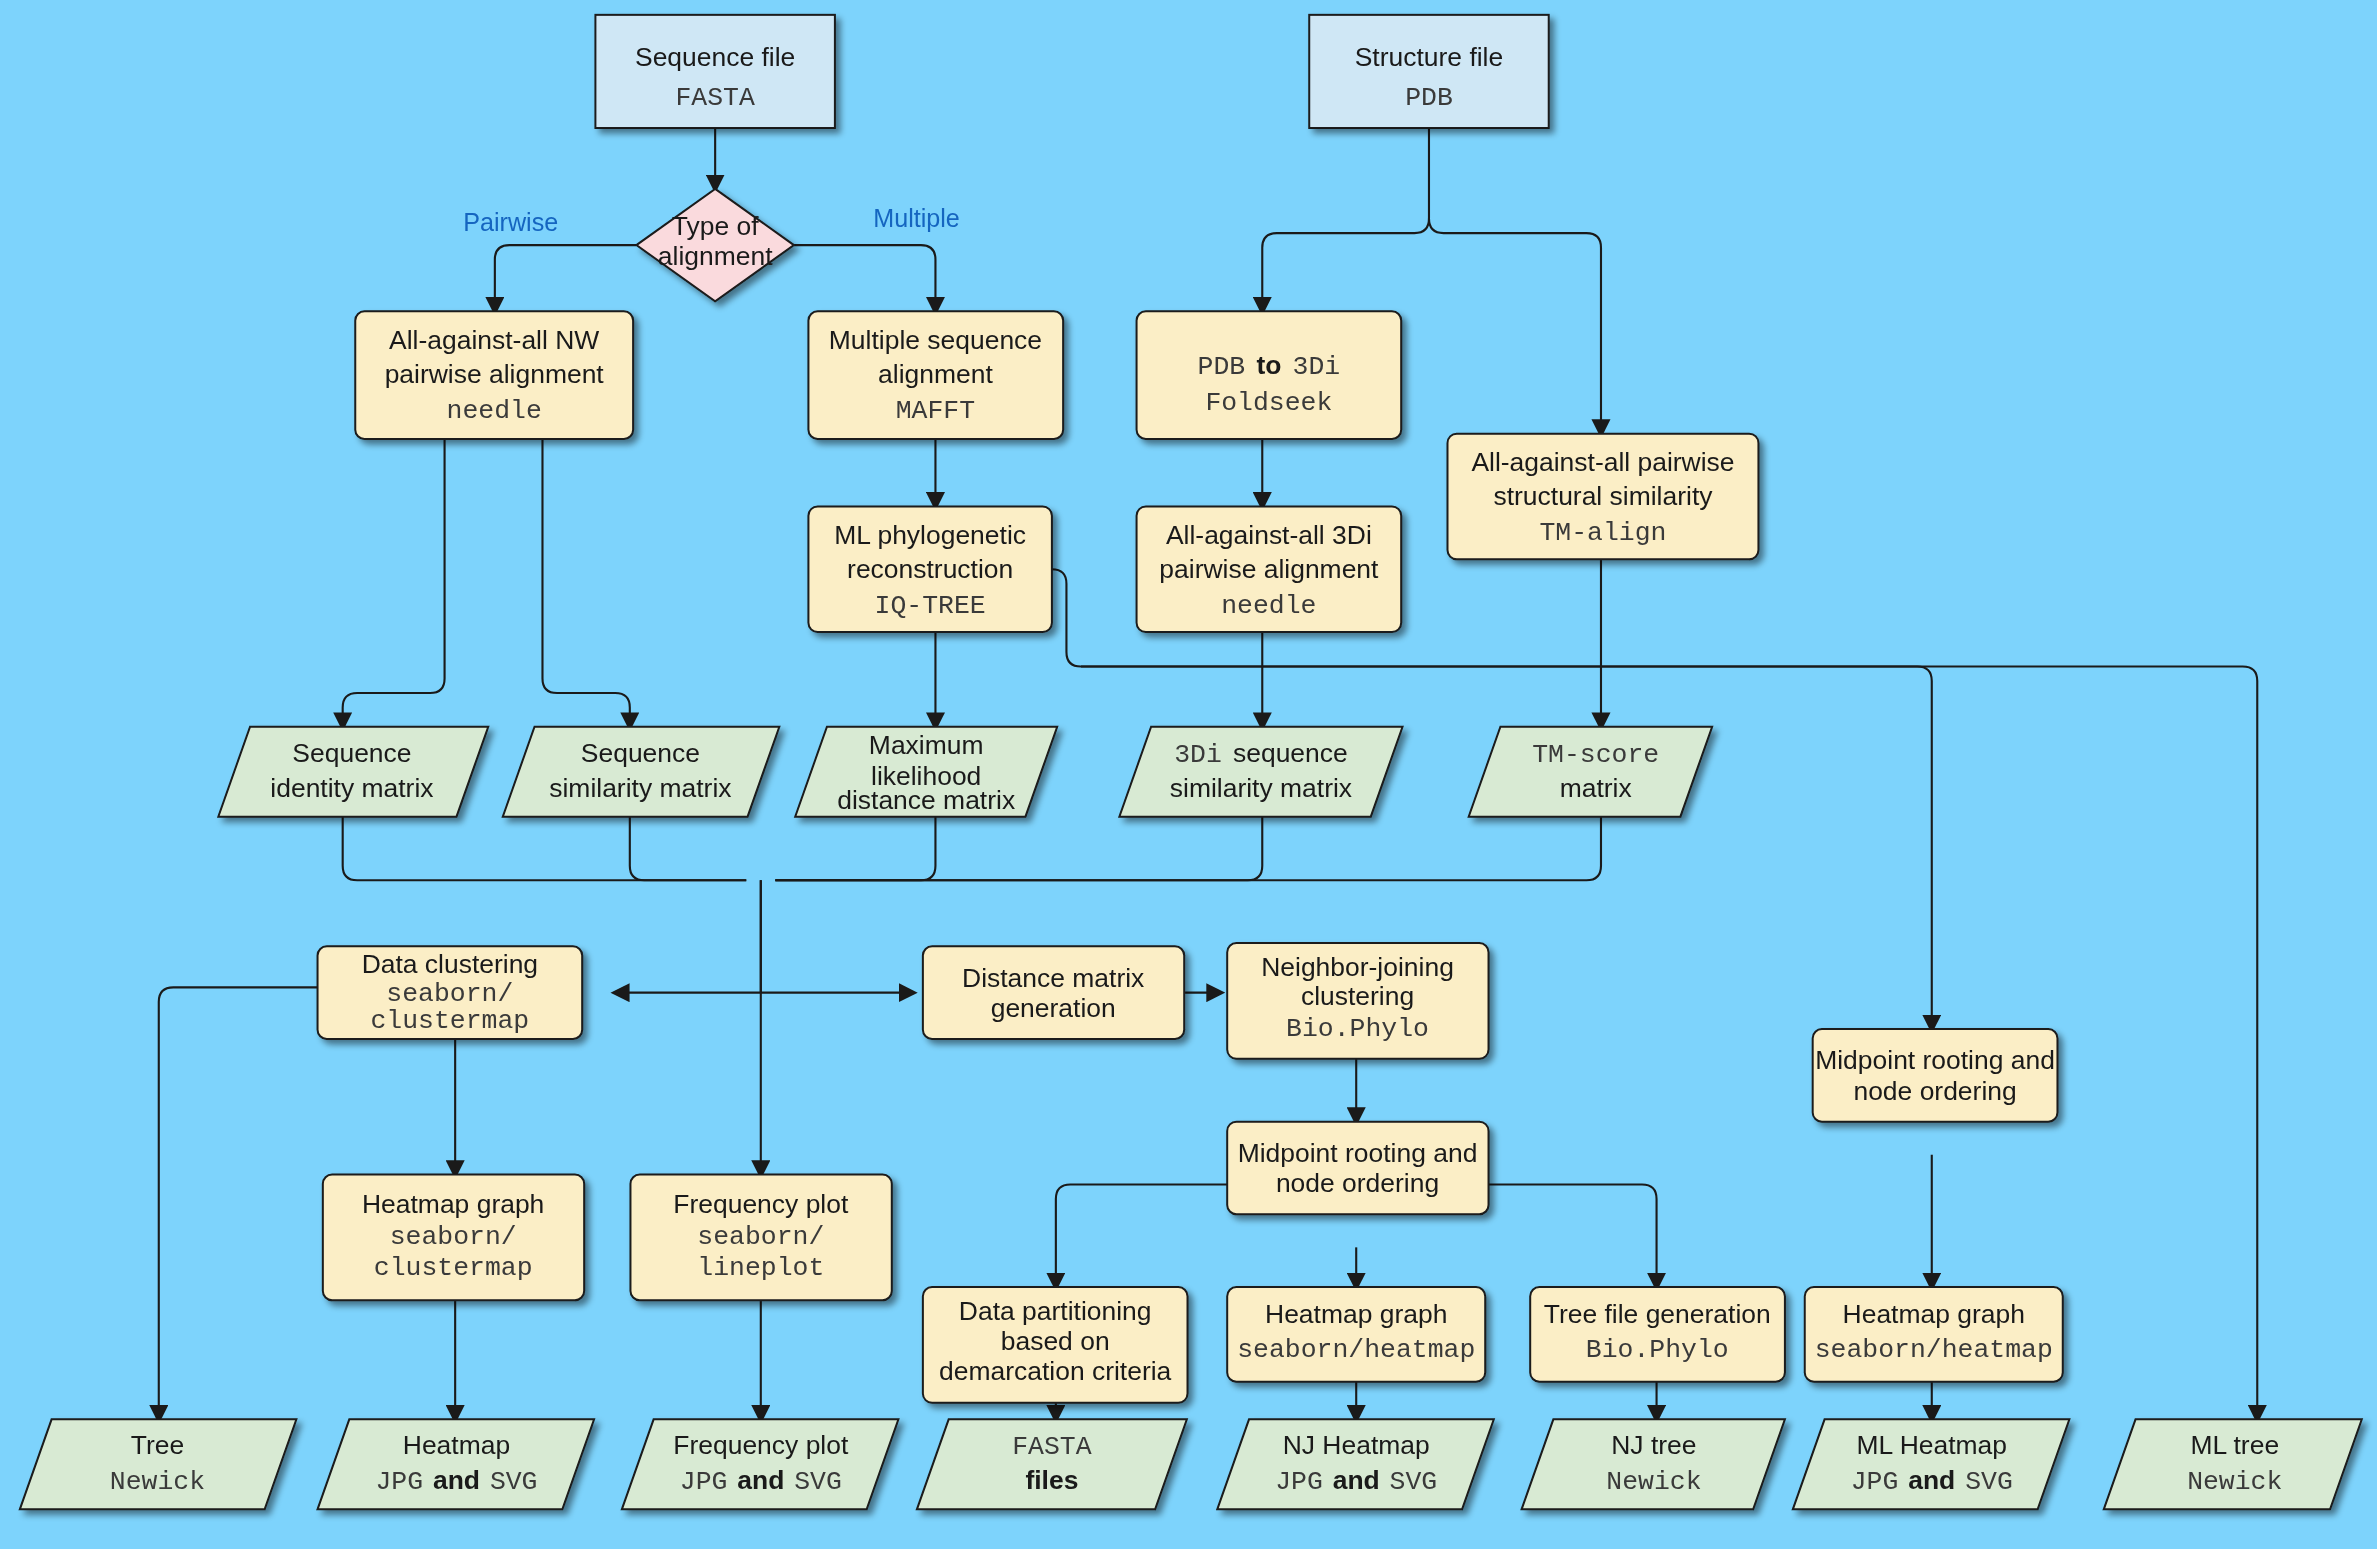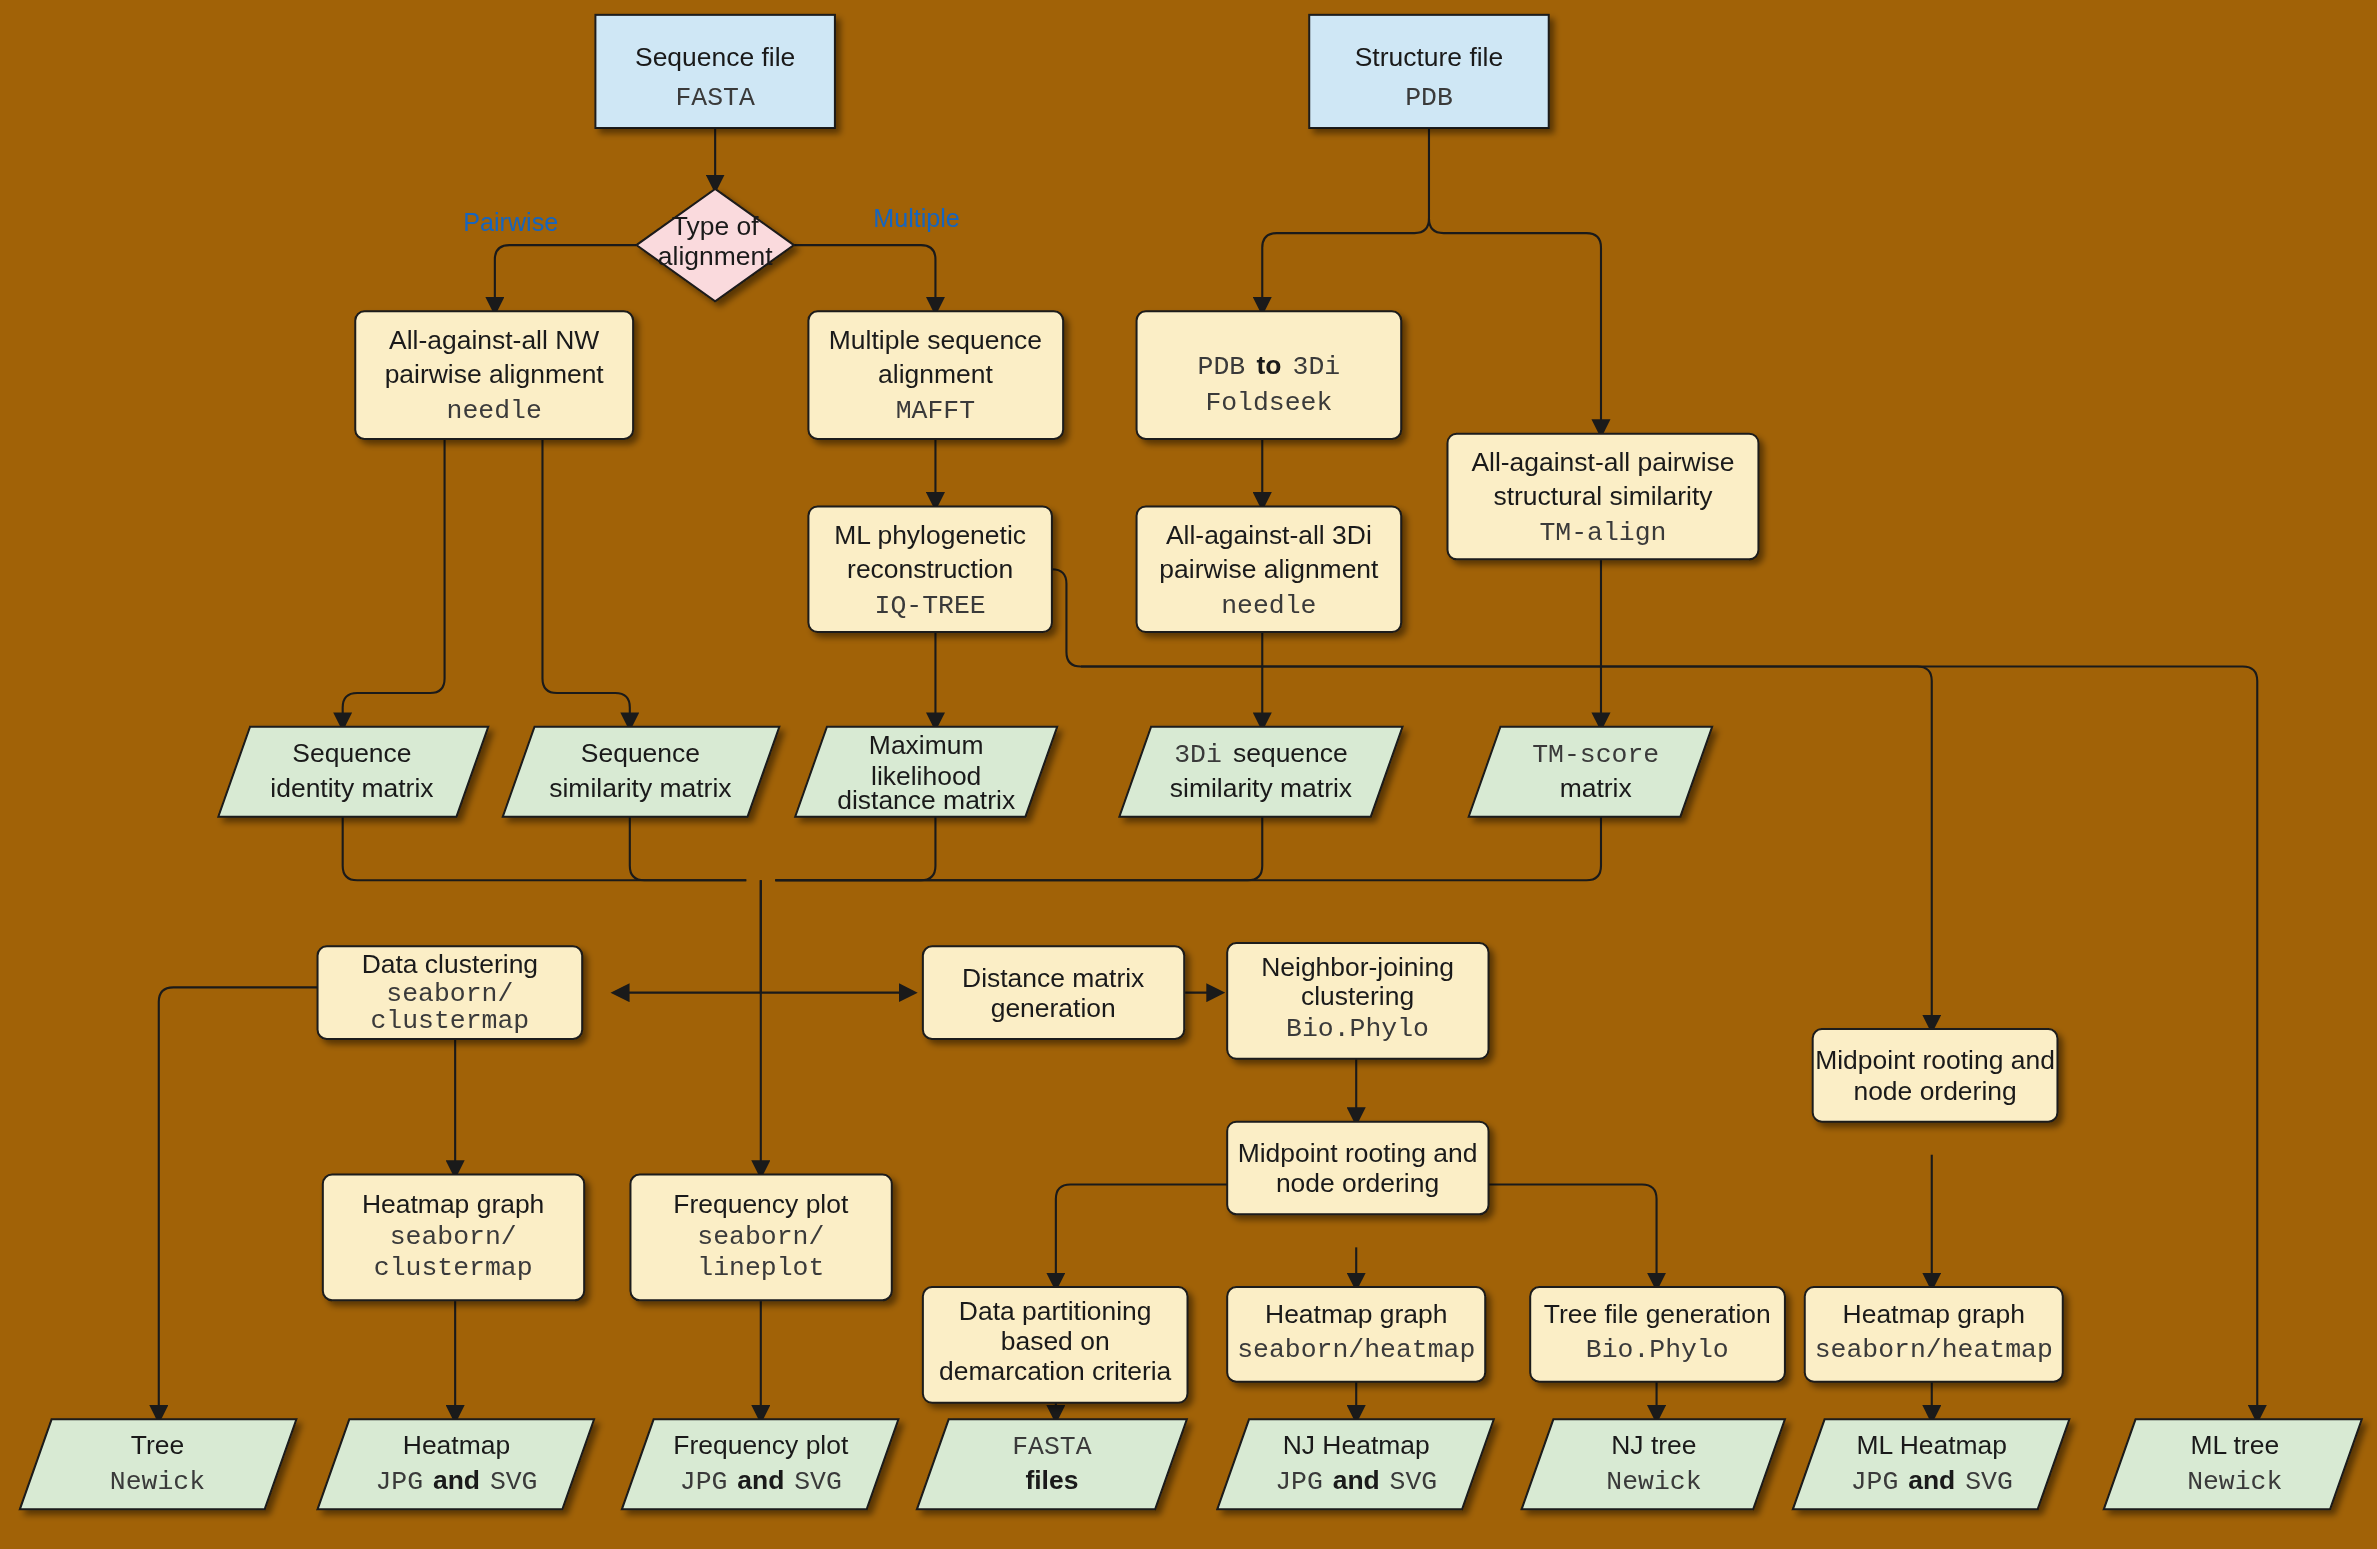--- a/index.html
+++ b/index.html
@@ -1,17 +1,17 @@
 <!DOCTYPE html>
 <html style="font-size:10.6px"><head>
 <meta charset="utf-8">
 <style>
   html,body{margin:0;padding:0;background:#ffffff;}
   body{font-family:"Liberation Sans",sans-serif;}
-  #stage{position:relative;width:2377px;height:1550px;background:#a16207;overflow:hidden;}
+  #stage{position:relative;width:2377px;height:1550px;background:#7dd3fc;overflow:hidden;}
   svg{position:absolute;left:0;top:0;width:2377px;height:1550px;}
   .lbl-sans{font-family:"Liberation Sans",sans-serif;font-size:40px;fill:#1a1a1a;}
   .lbl-mono{font-family:"Liberation Mono",monospace;font-size:40px;fill:#3a3a3a;}
   .lbl-bold{font-family:"Liberation Sans",sans-serif;font-size:40px;font-weight:bold;fill:#1a1a1a;}
   .lbl-branch{font-family:"Liberation Sans",sans-serif;font-size:38px;fill:#1565c0;}
   .edge{fill:none;stroke:#1a1a1a;stroke-width:3.2;}
 </style>
 </head>
 <body>
 

